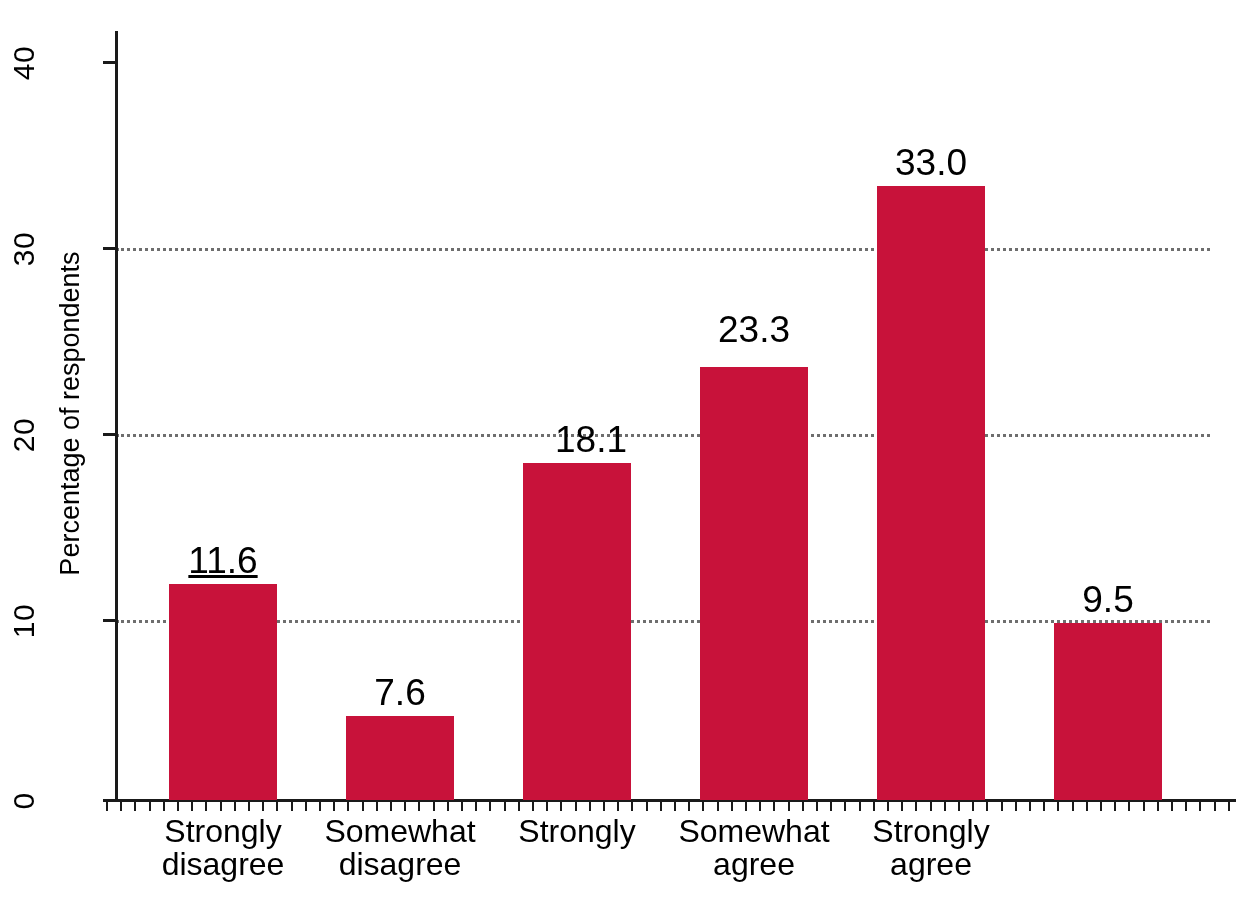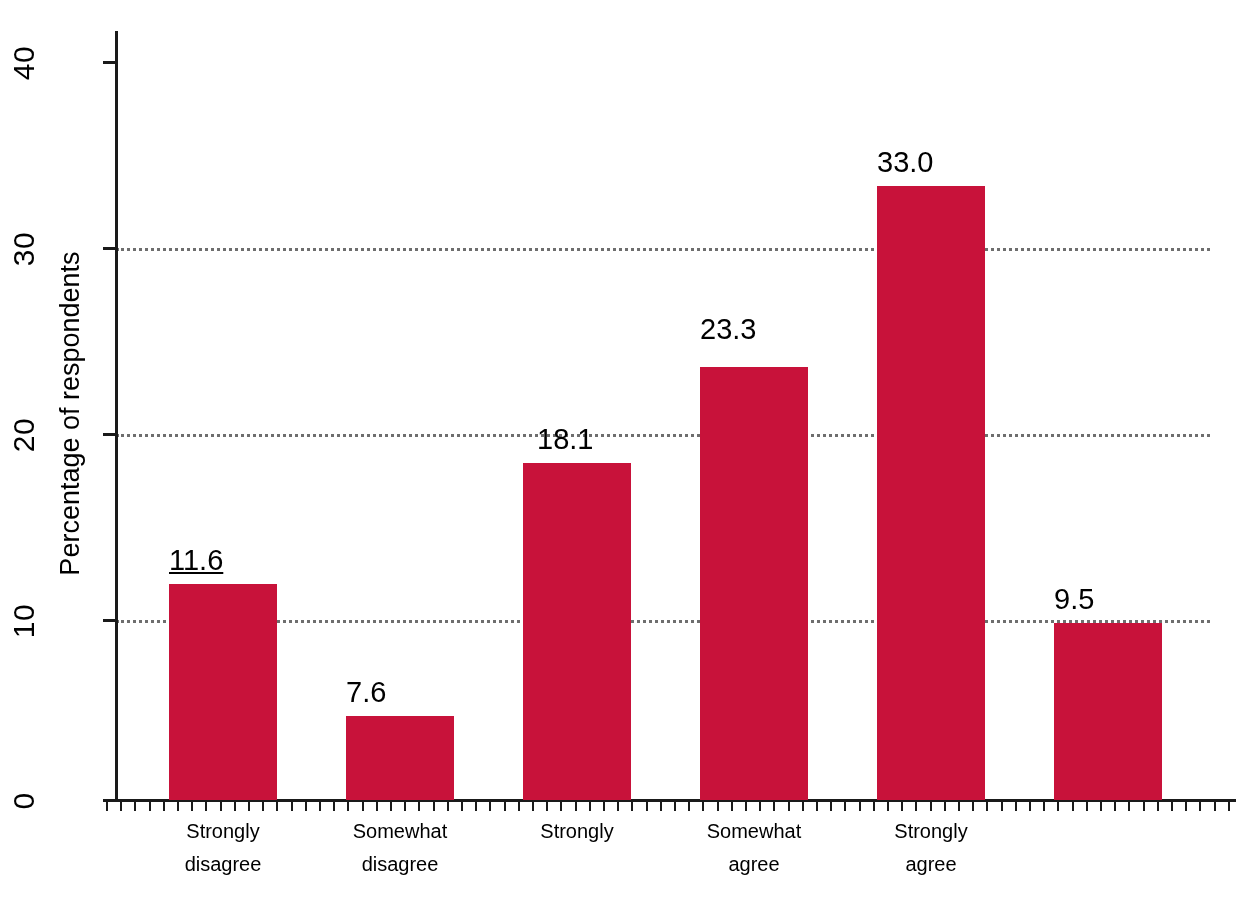--- a/index.html
+++ b/index.html
@@ -93,31 +93,31 @@
     white-space: nowrap;
   }
 
   
   .bar {
     position: absolute;
     background: #c8123a;
   }
   .bar-value {
     position: absolute;
-    text-align: left;
-    font-size: 29px;
+    text-align: center;
+    font-size: 37px;
     line-height: 29px;
     color: #000;
     white-space: nowrap;
   }
   .cat-label {
     position: absolute;
     top: 815px;
     text-align: center;
-    font-size: 20px;
+    font-size: 32px;
     line-height: 33px;
     color: #000;
   }
 </style>
 </head>
 <body>
 
 <div id="figure">
 
   <div class="gridline" style="top:248px;"></div>

